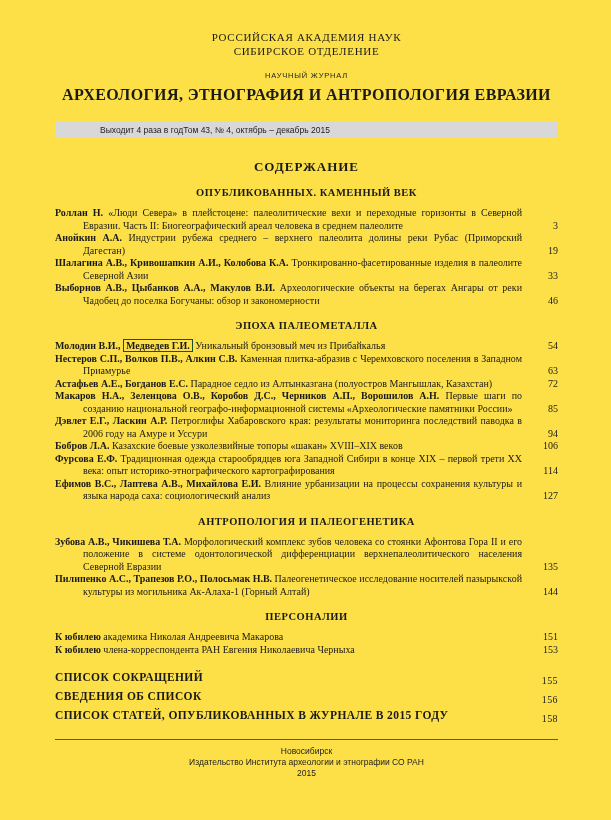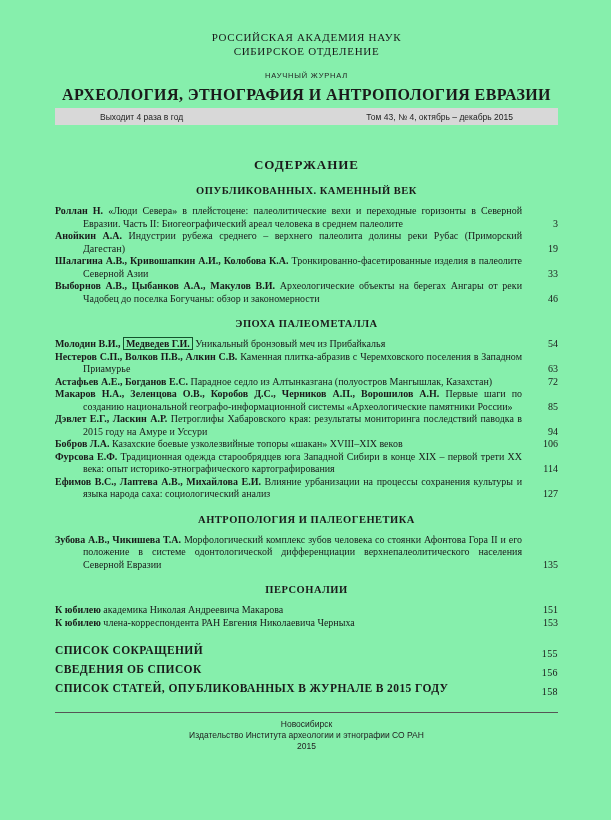--- a/index.html
+++ b/index.html
@@ -1,21 +1,21 @@
 <!DOCTYPE html>
 <html lang="ru"><head>
 <meta charset="utf-8">
 <style>
   html, body { margin: 0; padding: 0; background: #ffffff; }
   .page {
     position: relative;
     width: 611px;
     height: 820px;
     margin: 0 auto;
-    background: #86efac;
+    background: #fde047;
     color: #1a1a1a;
     font-family: "Liberation Serif", "DejaVu Serif", serif;
     overflow: hidden;
     box-sizing: border-box;
   }
   .content {
     padding: 30px 53px 0 55px;
     box-sizing: border-box;
   }
   
@@ -36,33 +36,33 @@
   }
   .journal-title {
     margin-top: 6px;
     text-align: center;
     font-weight: bold;
     font-size: 16px;
     line-height: 18px;
     letter-spacing: 0.4px;
   }
   .issue-bar {
-    margin-top: 4px;
+    margin-top: 17px;
     height: 17px;
     display: flex;
-    justify-content: space-between;
+    justify-content: flex-start;
     align-items: center;
     padding: 0 45px;
     font-family: "Liberation Sans", "DejaVu Sans", sans-serif;
     font-size: 8.5px;
     color: #222;
   }
   
   .contents-title {
-    margin-top: 32px;
+    margin-top: 21px;
     text-align: center;
     font-weight: bold;
     font-size: 13px;
     line-height: 15px;
     letter-spacing: 1px;
   }
   .sections { margin-top: 12px; }
   .section-heading {
     margin: 12px 0 8px 0;
     text-align: center;
@@ -171,21 +171,21 @@
           </div>
           <div class="entry">
             <span class="entry-text"><span class="authors">Астафьев А.Е., Богданов Е.С.</span><span> Парадное седло из Алтынказгана (полуостров Мангышлак, Казахстан)</span></span>
             <span class="page-num">72</span>
           </div>
           <div class="entry">
             <span class="entry-text"><span class="authors">Макаров Н.А., Зеленцова О.В., Коробов Д.С., Черников А.П., Ворошилов А.Н.</span><span> Первые шаги по созданию национальной географо-информационной системы «Археологические памятники России»</span></span>
             <span class="page-num">85</span>
           </div>
           <div class="entry">
-            <span class="entry-text"><span class="authors">Дэвлет Е.Г., Ласкин А.Р.</span><span> Петроглифы Хабаровского края: результаты мониторинга последствий паводка в 2015 году на Амуре и Уссури</span></span>
+            <span class="entry-text"><span class="authors">Дэвлет Е.Г., Ласкин А.Р.</span><span> Петроглифы Хабаровского края: результаты мониторинга последствий паводка в 2006 году на Амуре и Уссури</span></span>
             <span class="page-num">94</span>
           </div>
           <div class="entry">
             <span class="entry-text"><span class="authors">Бобров Л.А.</span><span> Казахские боевые узколезвийные топоры «шакан» XVIII–XIX веков</span></span>
             <span class="page-num">106</span>
           </div>
         </section>
         <section>
           <div class="entry">
             <span class="entry-text"><span class="authors">Фурсова Е.Ф.</span><span> Традиционная одежда старообрядцев юга Западной Сибири в конце XIX – первой трети XX века: опыт историко-этнографического картографирования</span></span>
@@ -194,20 +194,24 @@
           <div class="entry">
             <span class="entry-text"><span class="authors">Ефимов В.С., Лаптева А.В., Михайлова Е.И.</span><span> Влияние урбанизации на процессы сохранения культуры и языка народа саха: социологический анализ</span></span>
             <span class="page-num">127</span>
           </div>
         </section>
         <section>
           <div class="section-heading">АНТРОПОЛОГИЯ И ПАЛЕОГЕНЕТИКА</div>
           <div class="entry">
             <span class="entry-text"><span class="authors">Зубова А.В., Чикишева Т.А.</span><span> Морфологический комплекс зубов человека со стоянки Афонтова Гора II и его положение в системе одонтологической дифференциации верхнепалеолитического населения Северной Евразии</span></span>
             <span class="page-num">135</span>
+          </div>
+          <div class="entry">
+            <span class="entry-text"><span class="authors">Пилипенко А.С., Трапезов Р.О., Полосьмак Н.В.</span><span> Палеогенетическое исследование носителей пазырыкской культуры из могильника Ак-Алаха-1 (Горный Алтай)</span></span>
+            <span class="page-num">144</span>
           </div>
         </section>
         <section>
           <div class="section-heading">ПЕРСОНАЛИИ</div>
           <div class="entry">
             <span class="entry-text"><span class="authors">К юбилею</span><span> академика Николая Андреевича Макарова</span></span>
             <span class="page-num">151</span>
           </div>
           <div class="entry">
             <span class="entry-text"><span class="authors">К юбилею</span><span> члена-корреспондента РАН Евгения Николаевича Черныха</span></span>

